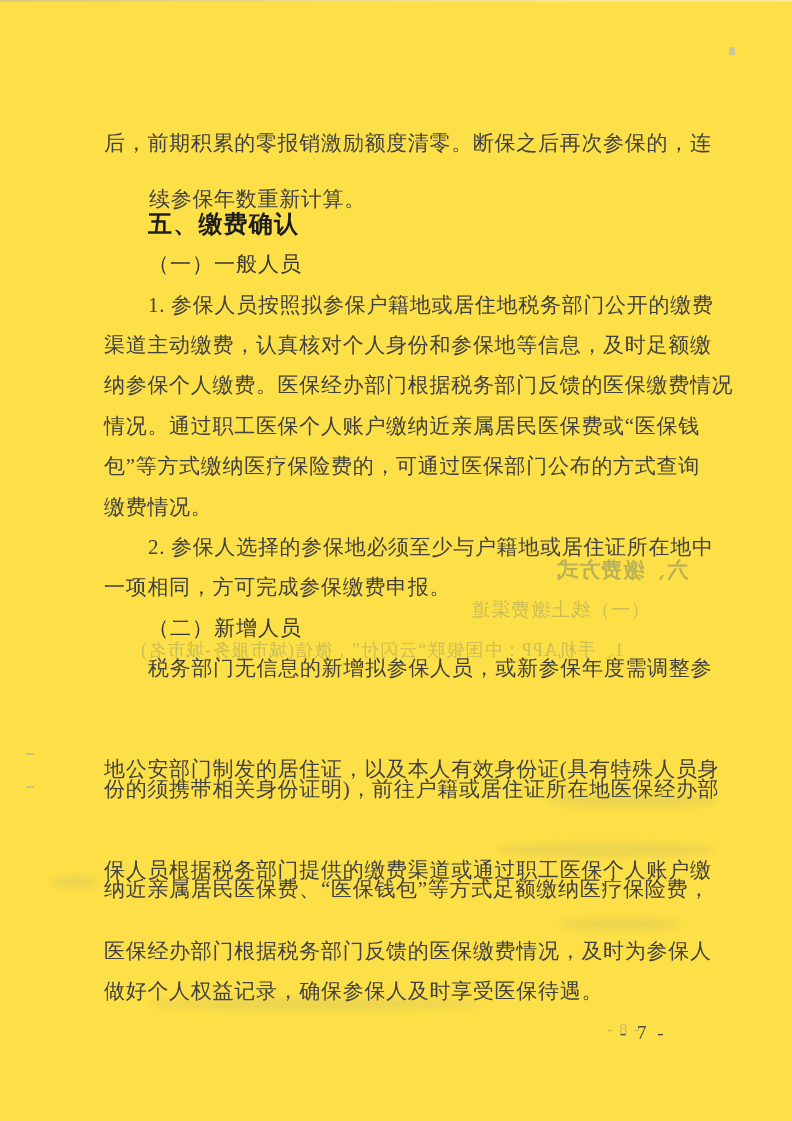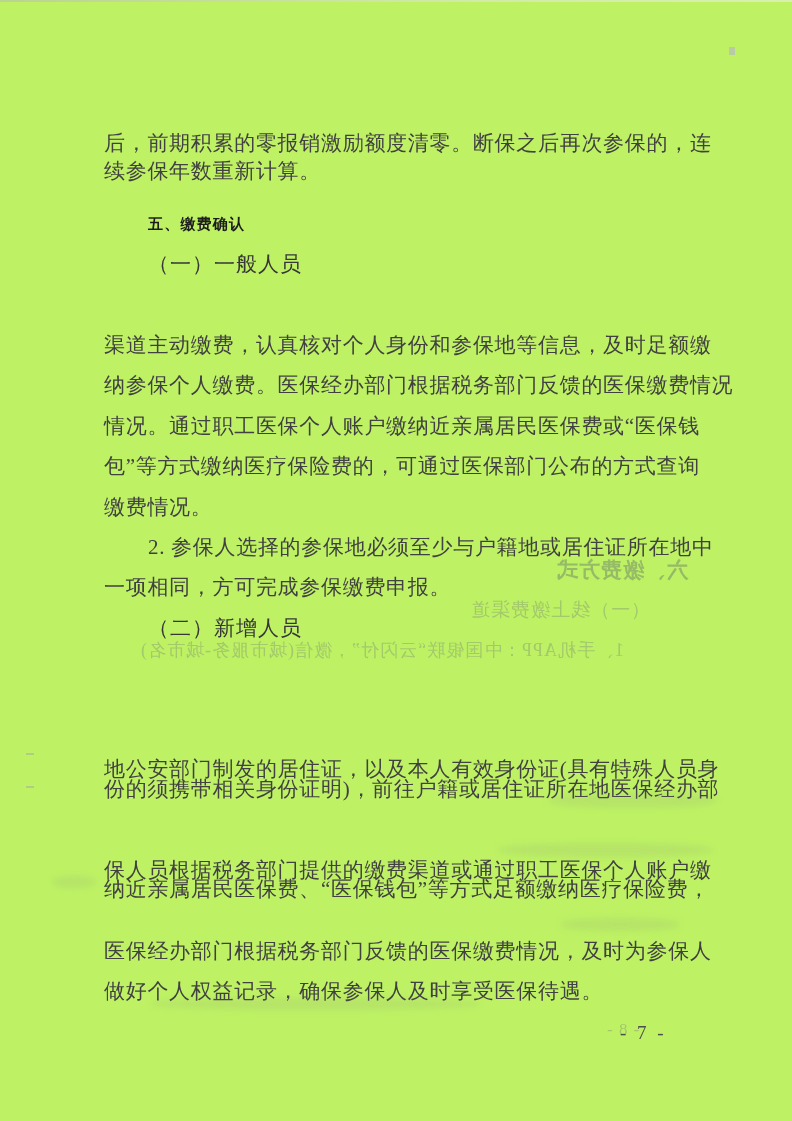--- a/index.html
+++ b/index.html
@@ -1,30 +1,30 @@
 <!DOCTYPE html>
 <html><head>
 <meta charset="utf-8">
 <style>
   html,body{margin:0;padding:0;}
   body{
     width:792px;height:1121px;position:relative;overflow:hidden;
     background:#fdfdfc;
     font-family:"Liberation Serif","DejaVu Serif",serif;
   }
-  .page{position:absolute;inset:0;background:#bef264;}
+  .page{position:absolute;inset:0;background:#fde047;}
   .top-edge{position:absolute;top:0;left:0;width:792px;height:2px;
     background:linear-gradient(to right,#b9b9b9,#e2e2e2 60%,#eee);opacity:.55;}
   .text-layer{position:absolute;inset:0;}
   .line{
     position:absolute;left:104px;width:640px;white-space:nowrap;
     font-size:21px;letter-spacing:0.7px;line-height:26px;color:#414141;
   }
   .line.indent{padding-left:44px;}
-  .line.heading{font-weight:bold;color:#1d1d1d;font-size:15px;letter-spacing:1.2px;}
+  .line.heading{font-weight:bold;color:#1d1d1d;font-size:24px;letter-spacing:1.2px;}
   .line.sub{color:#373737;letter-spacing:1px;}
   .page-number{
     position:absolute;left:620px;top:1022px;font-size:19px;
     letter-spacing:3px;color:#4c4c4c;
   }
   
   .bleed{
     position:absolute;transform:scaleX(-1);transform-origin:center;
     white-space:nowrap;color:rgba(108,124,117,0.34);
     filter:blur(0.5px);font-size:19px;letter-spacing:1px;
@@ -38,31 +38,33 @@
   .dash{position:absolute;width:8px;height:2px;background:#9ba1b1;opacity:.45;}
 </style>
 </head>
 <body>
 
 <div class="page">
   <div class="top-edge"></div>
 
   <div class="text-layer">
       <div class="line " style="top: 130px;">后，前期积累的零报销激励额度清零。断保之后再次参保的，连</div>
-      <div class="line " style="top: 158px;">续参保年数重新计算。</div>
+      <div class="line " style="top: 186px; margin-left: 45px;">续参保年数重新计算。</div>
       <div class="line heading indent" style="top: 211px;">五、缴费确认</div>
       <div class="line sub indent" style="top: 251px;">（一）一般人员</div>
+      <div class="line  indent" style="top: 292px;">1. 参保人员按照拟参保户籍地或居住地税务部门公开的缴费</div>
       <div class="line " style="top: 332px;">渠道主动缴费，认真核对个人身份和参保地等信息，及时足额缴</div>
       <div class="line " style="top: 372px;">纳参保个人缴费。医保经办部门根据税务部门反馈的医保缴费情况</div>
       <div class="line " style="top: 413px;">情况。通过职工医保个人账户缴纳近亲属居民医保费或“医保钱</div>
       <div class="line " style="top: 453px;">包”等方式缴纳医疗保险费的，可通过医保部门公布的方式查询</div>
       <div class="line " style="top: 494px;">缴费情况。</div>
       <div class="line  indent" style="top: 534px;">2. 参保人选择的参保地必须至少与户籍地或居住证所在地中</div>
       <div class="line " style="top: 574px;">一项相同，方可完成参保缴费申报。</div>
       <div class="line sub indent" style="top: 615px;">（二）新增人员</div>
+      <div class="line  indent" style="top: 655px;">税务部门无信息的新增拟参保人员，或新参保年度需调整参</div>
       <div class="line " style="top: 756px;">地公安部门制发的居住证，以及本人有效身份证(具有特殊人员身</div>
       <div class="line " style="top: 776px;">份的须携带相关身份证明)，前往户籍或居住证所在地医保经办部</div>
       <div class="line " style="top: 857px;">保人员根据税务部门提供的缴费渠道或通过职工医保个人账户缴</div>
       <div class="line " style="top: 876px;">纳近亲属居民医保费、“医保钱包”等方式足额缴纳医疗保险费，</div>
       <div class="line " style="top: 938px;">医保经办部门根据税务部门反馈的医保缴费情况，及时为参保人</div>
       <div class="line " style="top: 978px;">做好个人权益记录，确保参保人及时享受医保待遇。</div>
       <div class="bleed bold" style="left: 556px; top: 556px; font-size: 21px;">六、缴费方式</div>
       <div class="bleed" style="left: 470px; top: 597px; font-size: 19px;">（一）线上缴费渠道</div>
       <div class="bleed" style="left: 140px; top: 638px; font-size: 18px;">1、手机APP：中国银联“云闪付”，微信(城市服务-城市名)</div>
       <div class="bleed" style="left: 606px; top: 1020px; font-size: 17px;">- 8 -</div>

